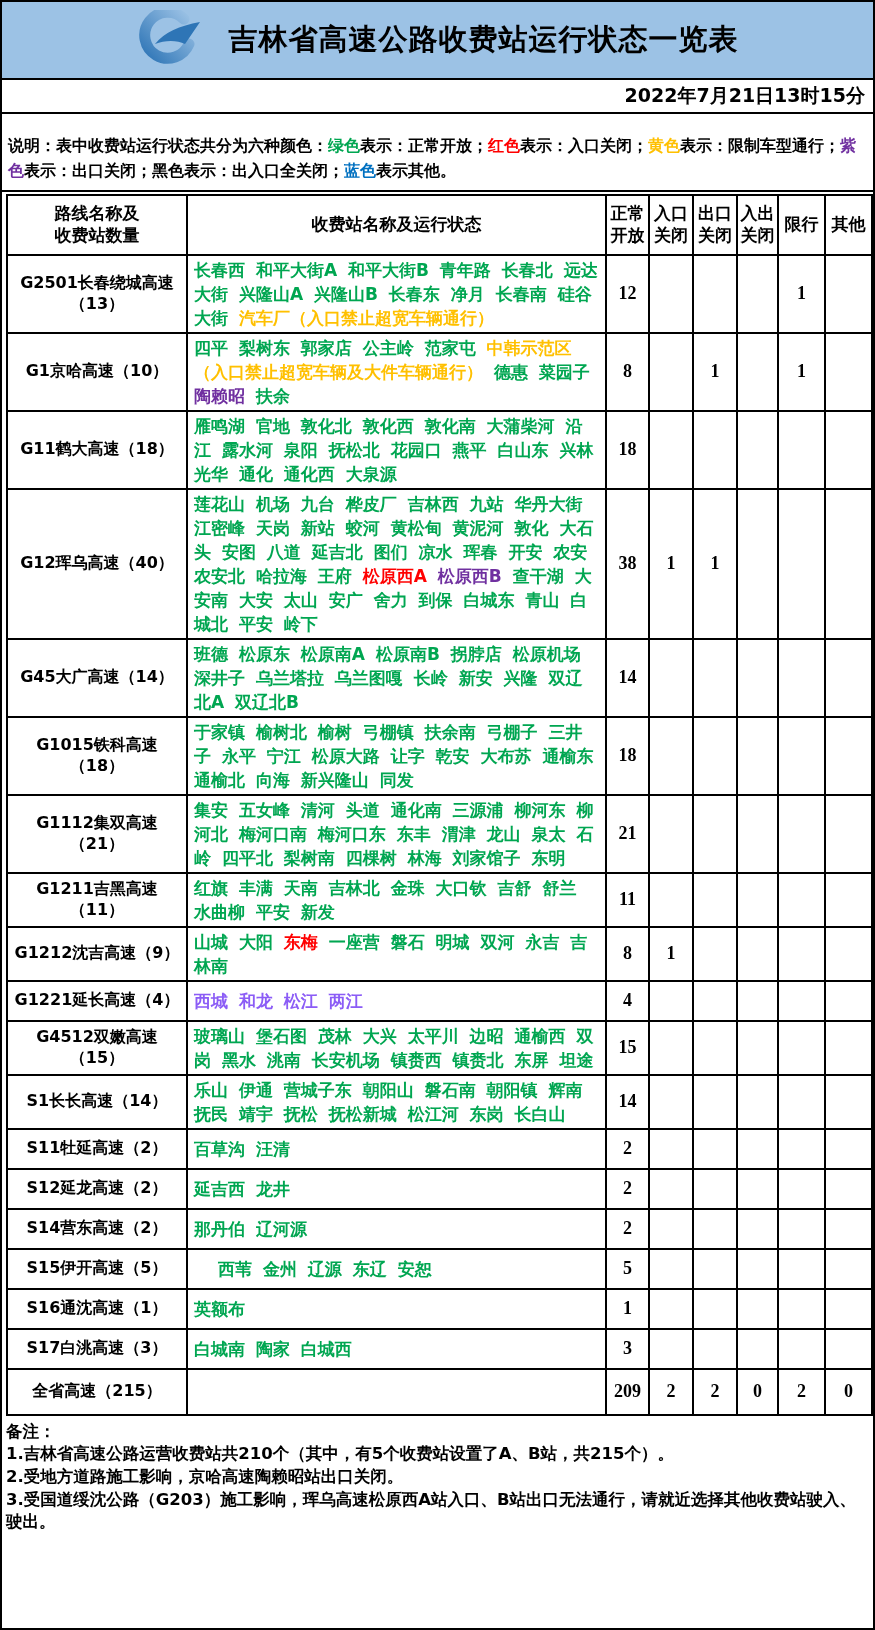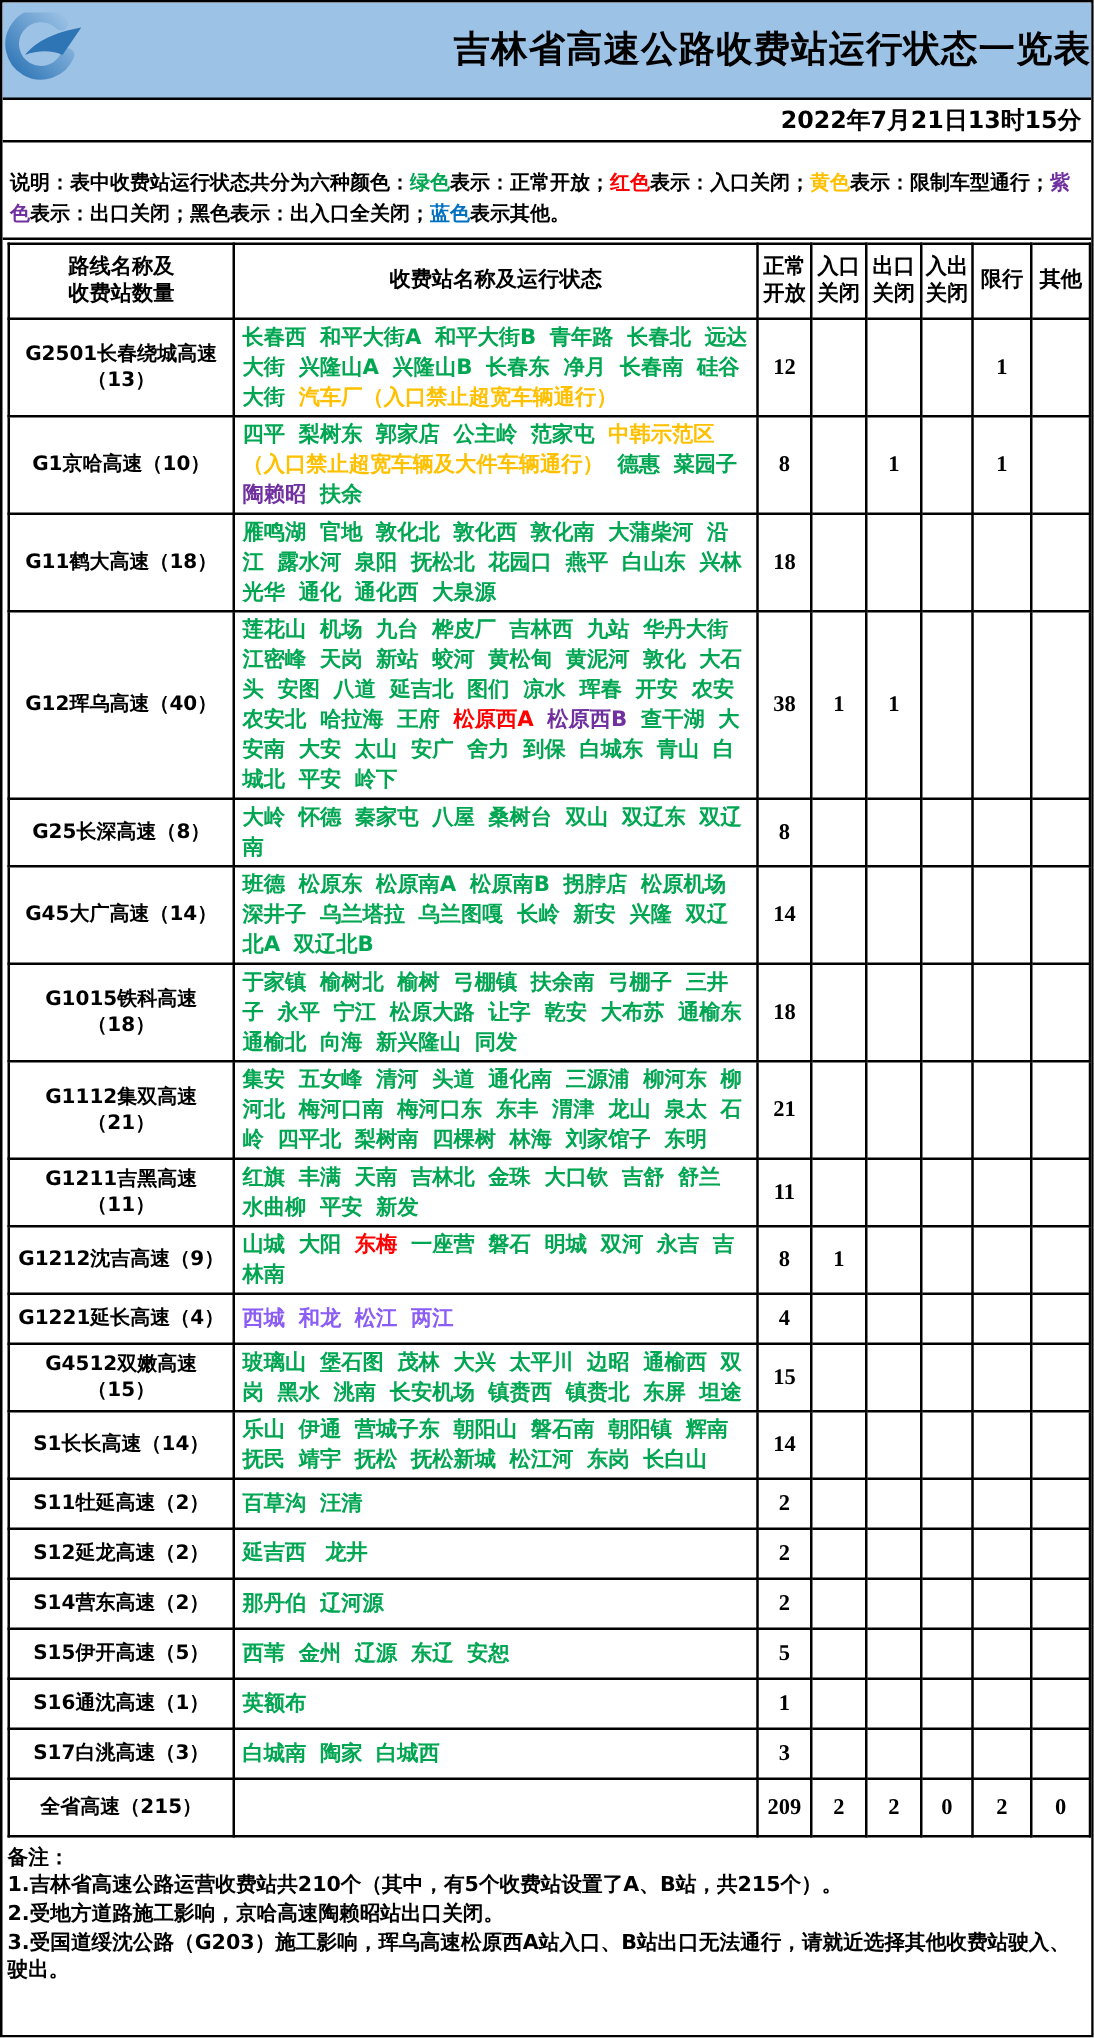--- a/index.html
+++ b/index.html
@@ -1,19 +1,19 @@
 <!DOCTYPE html>
 <html><head>
 <meta charset="utf-8">
 <style>
   *{box-sizing:border-box;margin:0;padding:0}
   html,body{background:#fff}
   body{width:875px;height:1630px;overflow:hidden;font-family:"DejaVu Sans","Liberation Sans",sans-serif;font-weight:bold;color:#000}
   .page{width:875px;height:1630px;border:2px solid #000;background:#fff;overflow:hidden}
-  .banner{height:78px;background:#9CC2E5;border-bottom:2px solid #000;display:flex;align-items:center;justify-content:space-between;gap:26px}
+  .banner{height:78px;background:#9CC2E5;border-bottom:2px solid #000;display:flex;align-items:center;justify-content:center;gap:26px}
   .banner h1{font-size:29px;font-weight:900;letter-spacing:1px}
   .logo{width:66px;height:60px;display:inline-flex;align-items:center;justify-content:center}
   .date-row{height:34px;border-bottom:2px solid #000;display:flex;align-items:center;justify-content:flex-end;padding-right:8px;font-size:19px}
   .legend{min-height:64px;border-bottom:2px solid #000;padding:20px 6px 6px 6px;font-size:16px;line-height:1.55}
   table{border-collapse:collapse;table-layout:fixed;width:865px;margin:2px 0 0 4px}
   th,td{border:2px solid #000;vertical-align:middle}
   thead tr{height:60px}
   th{font-size:17px;white-space:pre-line;text-align:center;line-height:1.25;padding:2px 1px}
   tbody tr{height:40px}
   td.route{font-size:16px;text-align:center;line-height:1.3;padding:2px 3px}
@@ -111,30 +111,20 @@
           <td class="route" data-name="route-name">G12珲乌高速（40）</td>
           <td class="stations" data-name="stations-cell"><span data-name="station-group-normal" style="color: rgb(0, 166, 81);">莲花山 机场 九台 桦皮厂 吉林西 九站 华丹大街 江密峰 天岗 新站 蛟河 黄松甸 黄泥河 敦化 大石头 安图 八道 延吉北 图们 凉水 珲春 开安 农安 农安北 哈拉海 王府</span><span data-name="station-group-entry_closed" style="color: rgb(255, 0, 0);"> 松原西A</span><span data-name="station-group-exit_closed" style="color: rgb(112, 48, 160);"> 松原西B</span><span data-name="station-group-normal" style="color: rgb(0, 166, 81);"> 查干湖 大安南 大安 太山 安广 舍力 到保 白城东 青山 白城北 平安 岭下</span></td>
           <td class="num" data-name="count-cell">38</td>
           <td class="num" data-name="count-cell">1</td>
           <td class="num" data-name="count-cell">1</td>
           <td class="num" data-name="count-cell"></td>
           <td class="num" data-name="count-cell"></td>
           <td class="num" data-name="count-cell"></td>
         </tr>
         <tr data-name="table-row">
-          <td class="route" data-name="route-name">G25长深高速（8）</td>
-          <td class="stations" data-name="stations-cell"><span data-name="station-group-normal" style="color: rgb(0, 166, 81);">大岭 怀德 秦家屯 八屋 桑树台 双山 双辽东 双辽南</span></td>
-          <td class="num" data-name="count-cell">8</td>
-          <td class="num" data-name="count-cell"></td>
-          <td class="num" data-name="count-cell"></td>
-          <td class="num" data-name="count-cell"></td>
-          <td class="num" data-name="count-cell"></td>
-          <td class="num" data-name="count-cell"></td>
-        </tr>
-        <tr data-name="table-row">
           <td class="route" data-name="route-name">G45大广高速（14）</td>
           <td class="stations" data-name="stations-cell"><span data-name="station-group-normal" style="color: rgb(0, 166, 81);">班德 松原东 松原南A 松原南B 拐脖店 松原机场 深井子 乌兰塔拉 乌兰图嘎 长岭 新安 兴隆 双辽北A 双辽北B</span></td>
           <td class="num" data-name="count-cell">14</td>
           <td class="num" data-name="count-cell"></td>
           <td class="num" data-name="count-cell"></td>
           <td class="num" data-name="count-cell"></td>
           <td class="num" data-name="count-cell"></td>
           <td class="num" data-name="count-cell"></td>
         </tr>
         <tr data-name="table-row">
@@ -212,41 +202,41 @@
           <td class="stations" data-name="stations-cell"><span data-name="station-group-normal" style="color: rgb(0, 166, 81);">百草沟 汪清</span></td>
           <td class="num" data-name="count-cell">2</td>
           <td class="num" data-name="count-cell"></td>
           <td class="num" data-name="count-cell"></td>
           <td class="num" data-name="count-cell"></td>
           <td class="num" data-name="count-cell"></td>
           <td class="num" data-name="count-cell"></td>
         </tr>
         <tr data-name="table-row">
           <td class="route" data-name="route-name">S12延龙高速（2）</td>
-          <td class="stations" data-name="stations-cell"><span data-name="station-group-normal" style="color: rgb(0, 166, 81); font-family: Liberation Mono, monospace;">延吉西 龙井</span></td>
+          <td class="stations" data-name="stations-cell"><span data-name="station-group-normal" style="color: rgb(0, 166, 81);">延吉西 龙井</span></td>
           <td class="num" data-name="count-cell">2</td>
           <td class="num" data-name="count-cell"></td>
           <td class="num" data-name="count-cell"></td>
           <td class="num" data-name="count-cell"></td>
           <td class="num" data-name="count-cell"></td>
           <td class="num" data-name="count-cell"></td>
         </tr>
         <tr data-name="table-row">
           <td class="route" data-name="route-name">S14营东高速（2）</td>
           <td class="stations" data-name="stations-cell"><span data-name="station-group-normal" style="color: rgb(0, 166, 81);">那丹伯 辽河源</span></td>
           <td class="num" data-name="count-cell">2</td>
           <td class="num" data-name="count-cell"></td>
           <td class="num" data-name="count-cell"></td>
           <td class="num" data-name="count-cell"></td>
           <td class="num" data-name="count-cell"></td>
           <td class="num" data-name="count-cell"></td>
         </tr>
         <tr data-name="table-row">
           <td class="route" data-name="route-name">S15伊开高速（5）</td>
-          <td class="stations" data-name="stations-cell"><span data-name="station-group-normal" style="color: rgb(0, 166, 81);">西苇 金州 辽源 东辽 安恕</span></td>
+          <td class="stations" data-name="stations-cell"><span data-name="station-group-normal" style="color: rgb(0, 166, 81); margin-left: 24px;">西苇 金州 辽源 东辽 安恕</span></td>
           <td class="num" data-name="count-cell">5</td>
           <td class="num" data-name="count-cell"></td>
           <td class="num" data-name="count-cell"></td>
           <td class="num" data-name="count-cell"></td>
           <td class="num" data-name="count-cell"></td>
           <td class="num" data-name="count-cell"></td>
         </tr>
         <tr data-name="table-row">
           <td class="route" data-name="route-name">S16通沈高速（1）</td>
           <td class="stations" data-name="stations-cell"><span data-name="station-group-normal" style="color: rgb(0, 166, 81);">英额布</span></td>

